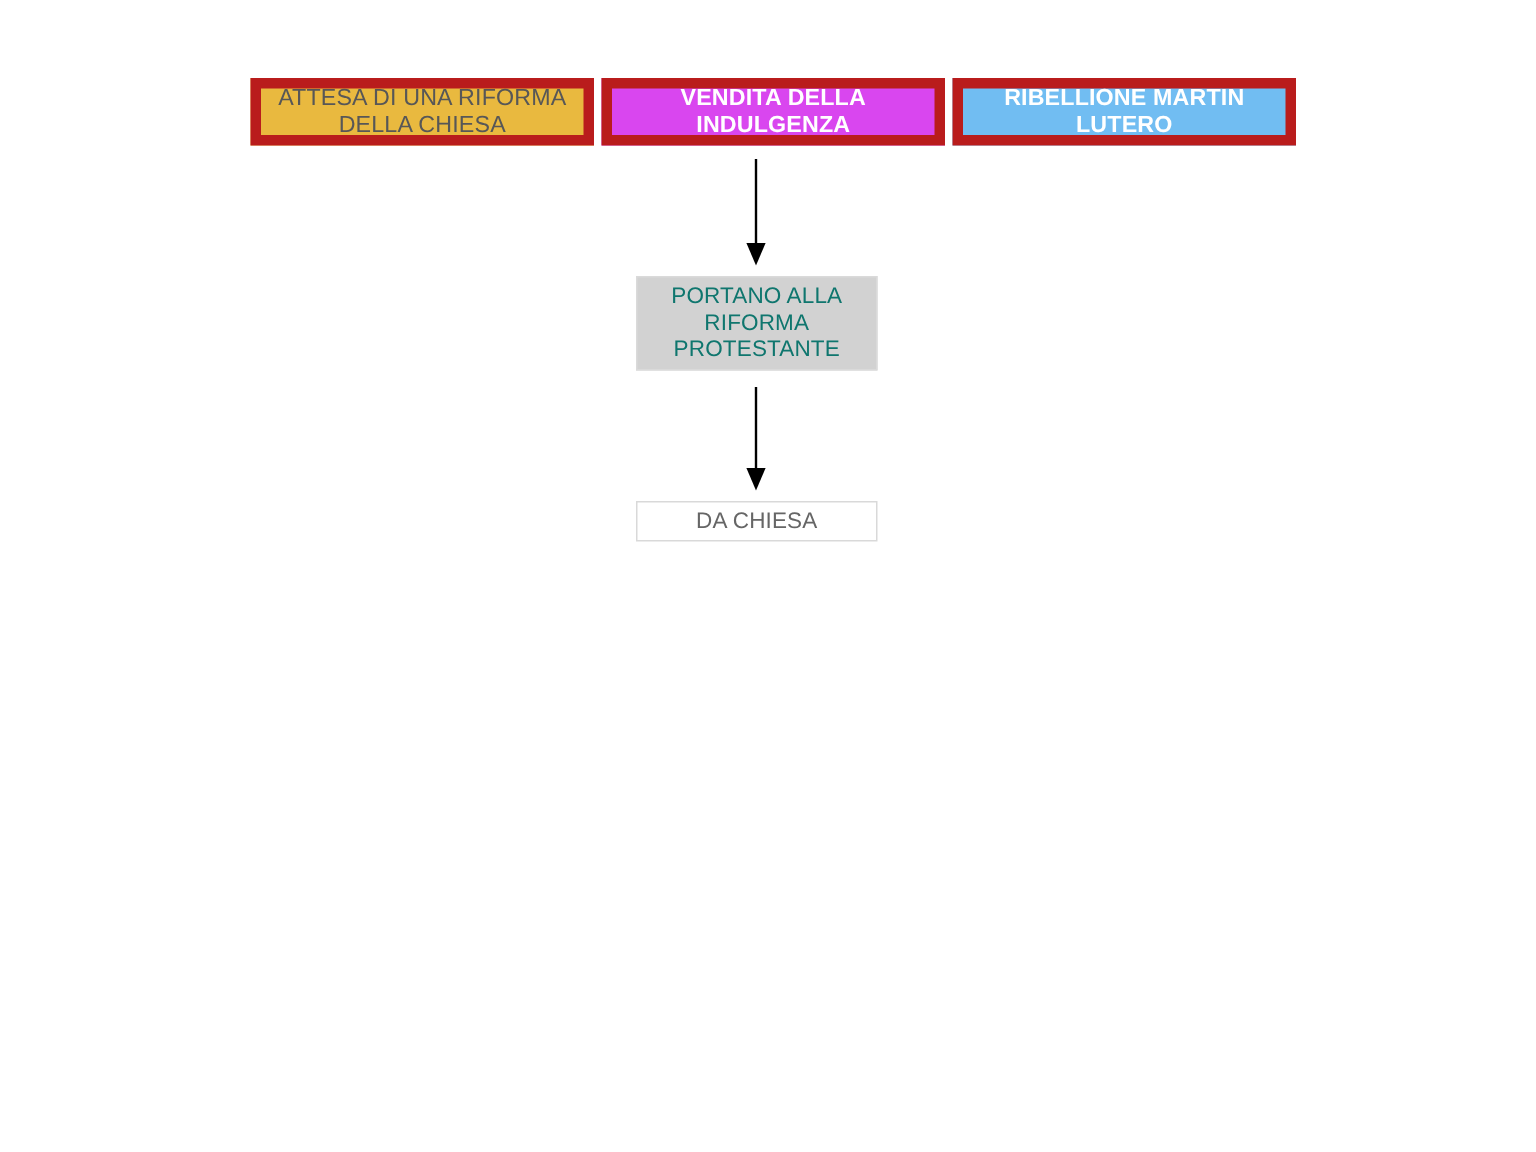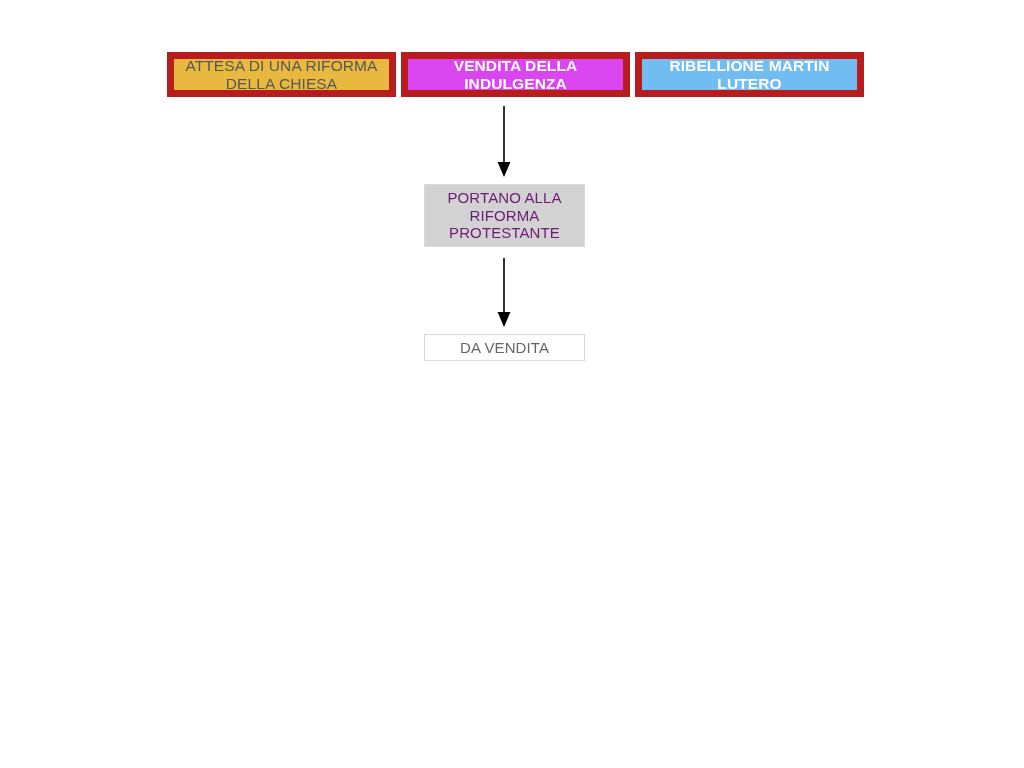--- a/index.html
+++ b/index.html
@@ -61,21 +61,21 @@
     color: #ffffff;
     font-weight: 700;
   }
 
   .node.grey {
     left: 424px;
     top: 184px;
     width: 161px;
     height: 63px;
     background: #d2d2d2;
-    color: #701a75;
+    color: #0f766e;
     font-size: 15px;
     font-weight: 400;
     border: 1px solid #dadada;
   }
 
   .node.plain {
     left: 424px;
     top: 334px;
     width: 161px;
     height: 27px;
@@ -135,16 +135,16 @@
   </div>
 
   <div class="arrow arrow-2">
     <svg width="16" height="70" viewBox="0 0 16 70" xmlns="http://www.w3.org/2000/svg">
       <line x1="8" y1="0" x2="8" y2="56" stroke="#000000" stroke-width="1.6"></line>
       <polygon points="8,69 1.6,54 14.4,54" fill="#000000"></polygon>
     </svg>
   </div>
 
   <div class="node plain">
-    <span class="node-label">DA VENDITA</span>
+    <span class="node-label">DA CHIESA</span>
   </div>
 
 </div>
 
 </body></html>

